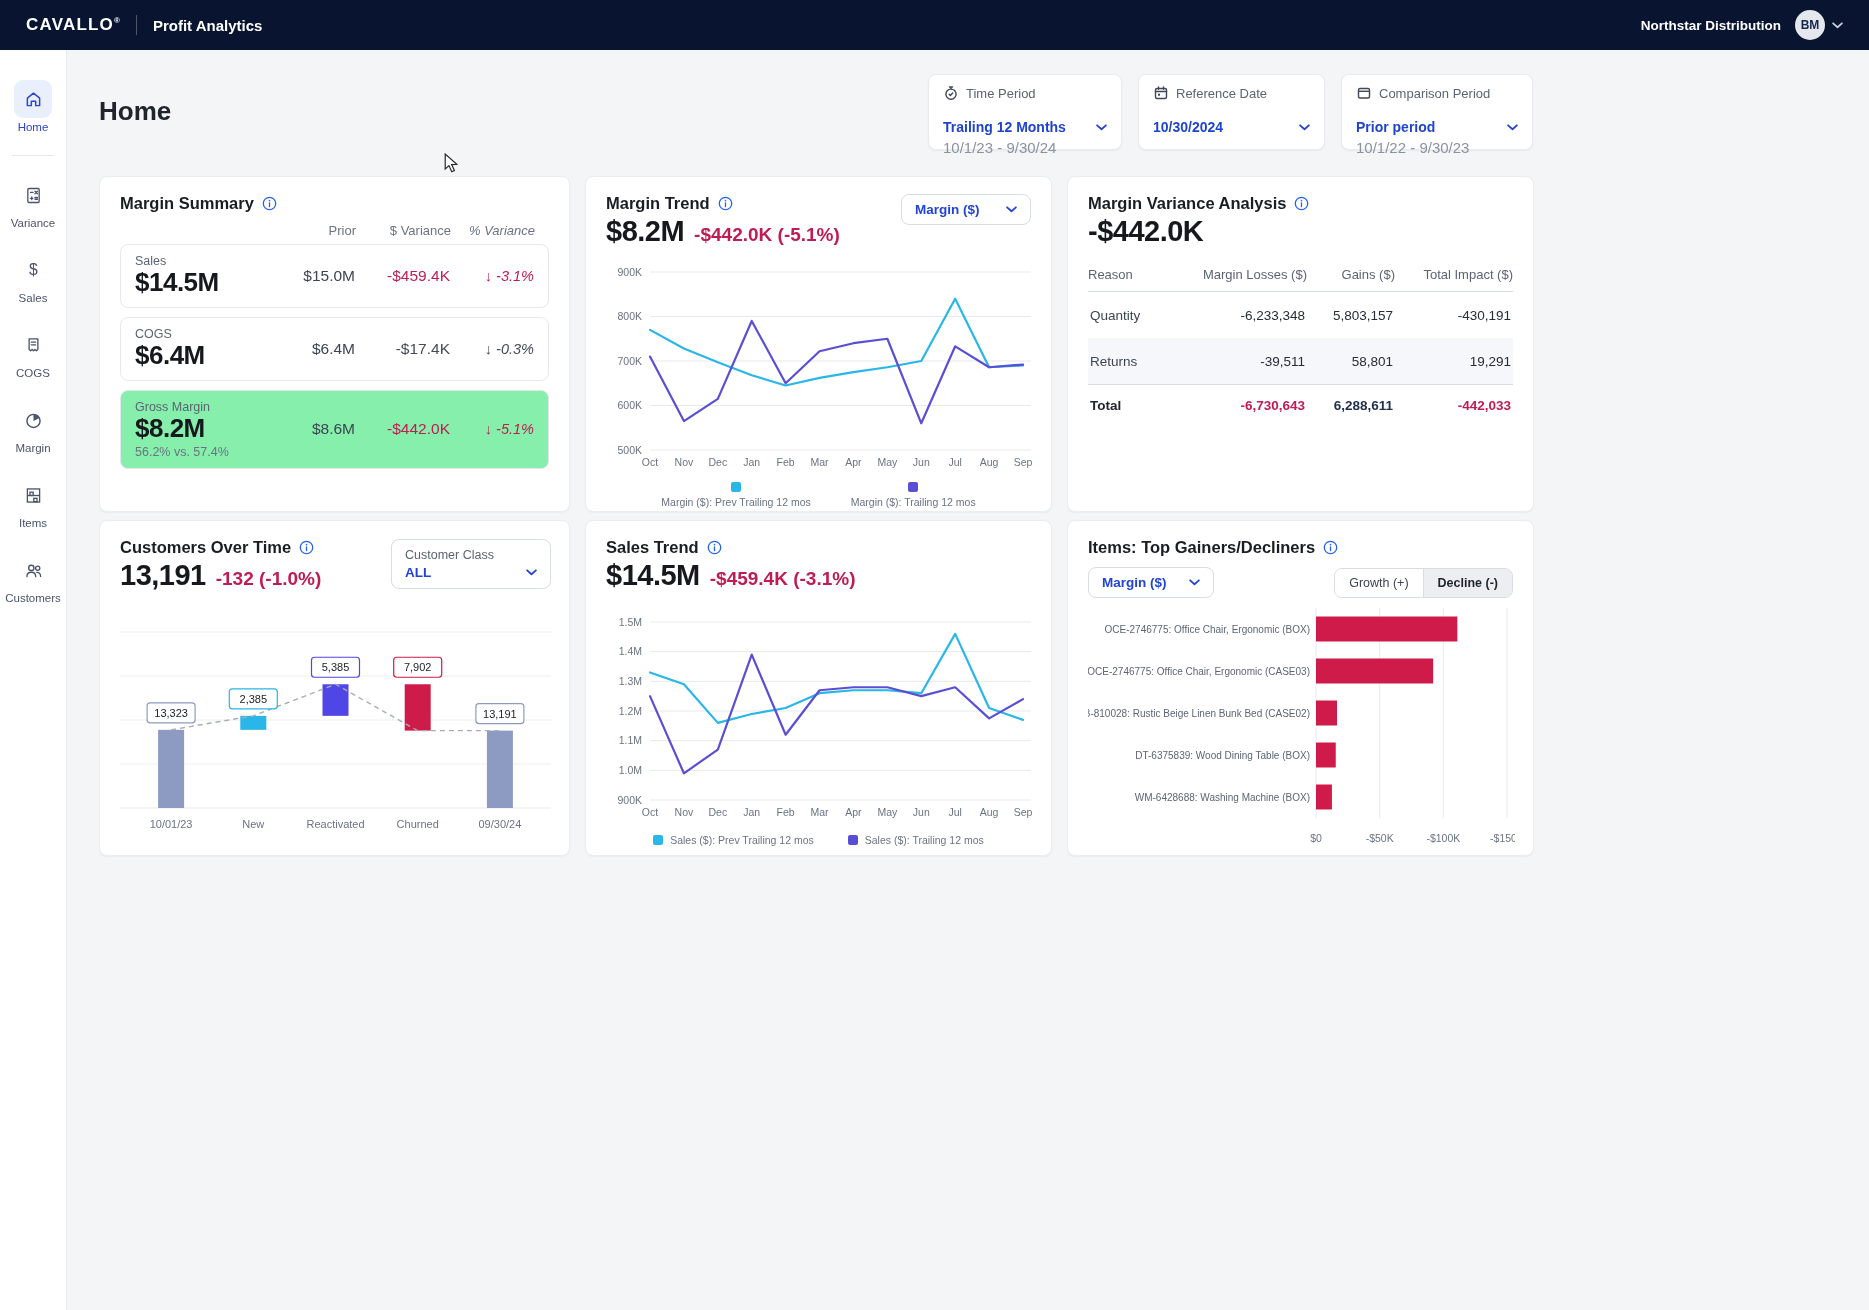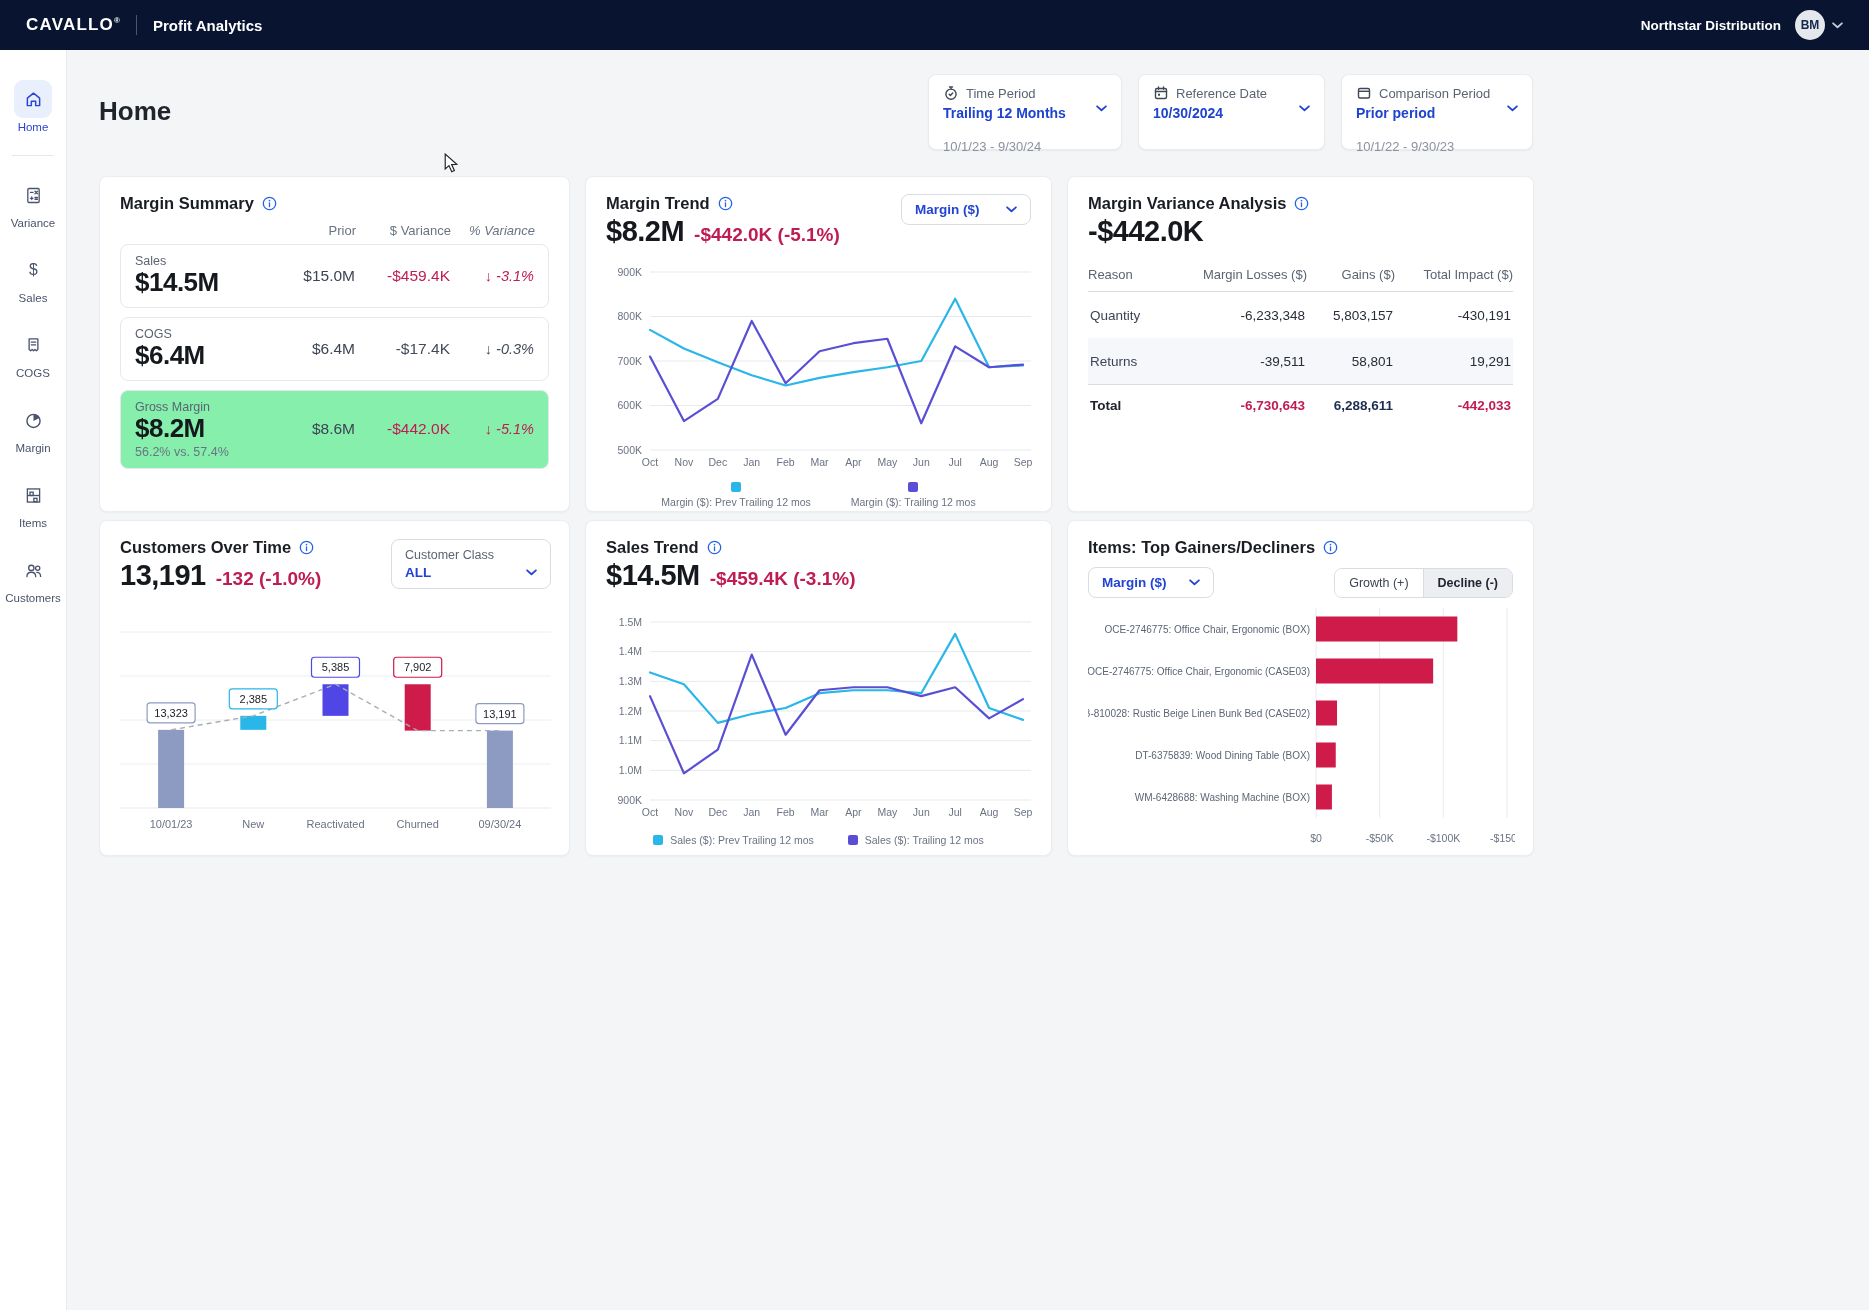--- a/index.html
+++ b/index.html
@@ -27,23 +27,23 @@
   .side-divider { width:42px; height:1px; background:#e5e7eb; margin:0 0 20px 0; }
 
   
   .main { position:absolute; left:67px; top:50px; width:1802px; height:1260px; }
   .page-title { position:absolute; left:32px; top:46px; font-size:26px; font-weight:700; color:#20242c; }
 
   .filters { position:absolute; left:861px; top:24px; display:flex; gap:16px; }
   .filter-card { background:#fff; border:1px solid #e9ebef; border-radius:8px; box-shadow:0 1px 2px rgba(16,24,40,.05); padding:10px 14px; height:76px; }
   .fc-time { width:194px; } .fc-ref { width:187px; } .fc-comp { width:192px; }
   .filter-top { display:flex; align-items:center; gap:7px; font-size:13px; color:#5b6472; }
-  .filter-value-row { display:flex; align-items:flex-start; justify-content:space-between; margin-top:4px; cursor:pointer;gap:12px; }
+  .filter-value-row { display:flex; align-items:center; justify-content:space-between; margin-top:18px; cursor:pointer;gap:12px; }
   .filter-value { font-size:14px; font-weight:700; color:#1e44cf; }
-  .filter-sub { font-size:13px; color:#8a92a0; margin-top:18px; }
+  .filter-sub { font-size:15px; color:#8a92a0; margin-top:4px; }
 
   .cards-row { position:absolute; left:32px; display:grid; grid-template-columns:471px 467px 467px; gap:15px; }
   .row1 { top:126px; } .row2 { top:470px; }
   .card { background:#fff; border:1px solid #ebedf0; border-radius:8px; box-shadow:0 1px 2px rgba(16,24,40,.04); height:336px; padding:17px 20px; position:relative; }
 
   .card-title-row { display:flex; align-items:center; gap:8px; }
   .card-title { font-size:16.5px; font-weight:700; color:#1a1d24; }
   .big-row { display:flex; align-items:baseline; gap:10px; margin-top:2px; }
   .big-value { font-size:29px; font-weight:800; color:#15181d; letter-spacing:-0.5px; }
   .big-delta { font-size:19px; font-weight:700; color:#bf1c52; }

